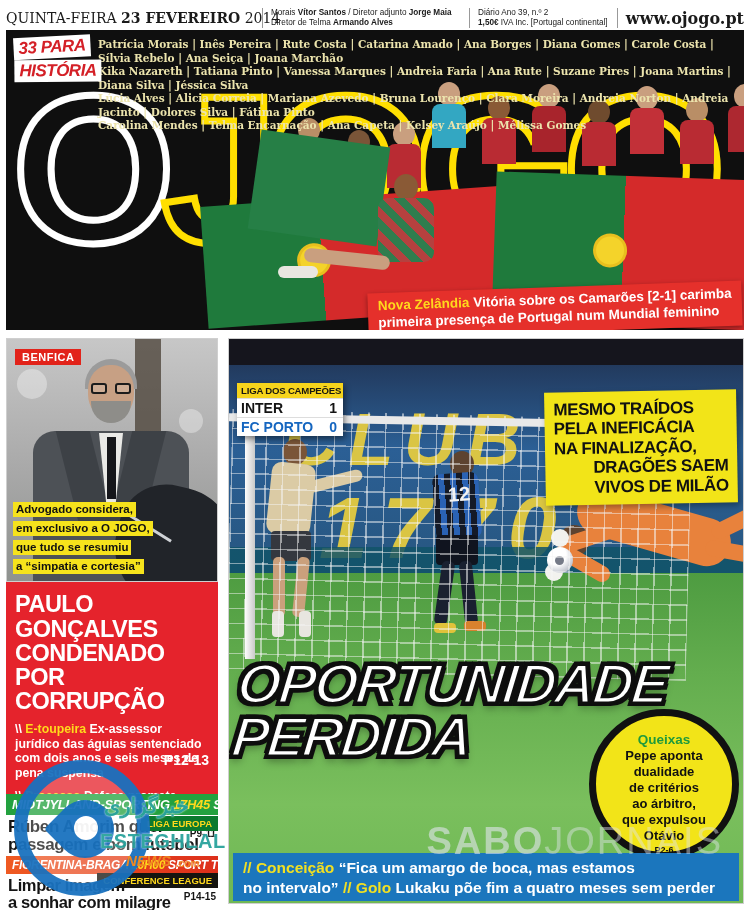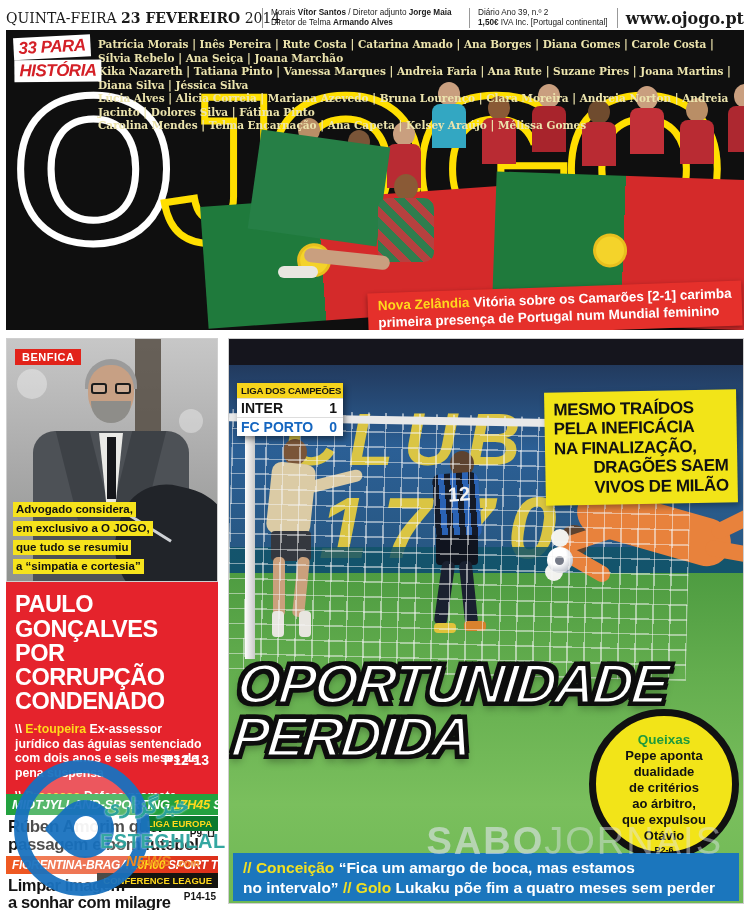--- a/index.html
+++ b/index.html
@@ -299,22 +299,22 @@
         <div class="caption">
           <div><span>Advogado considera,</span></div>
           <div><span>em exclusivo a O JOGO,</span></div>
           <div><span>que tudo se resumiu</span></div>
           <div><span>a “simpatia e cortesia”</span></div>
         </div>
       </div>
 
       <div class="redbox">
         <div class="rb-h">PAULO GONÇALVES</div>
+        <div class="rb-h">CONDENADO</div>
         <div class="rb-h">POR CORRUPÇÃO</div>
-        <div class="rb-h">CONDENADO</div>
         <div class="bullet">
           <span class="sl">\\</span>
           <span class="tag">E-toupeira</span>
           <span>Ex-assessor jurídico das águias sentenciado com dois anos e seis meses de pena suspensa</span>
         </div>
         <div class="bullet">
           <span class="sl">\\</span>
           <span class="tag">Processo</span>
           <span>Defesa promete recorrer. Tribunal absolve um funcionário judicial e condena outro</span>
         </div>

